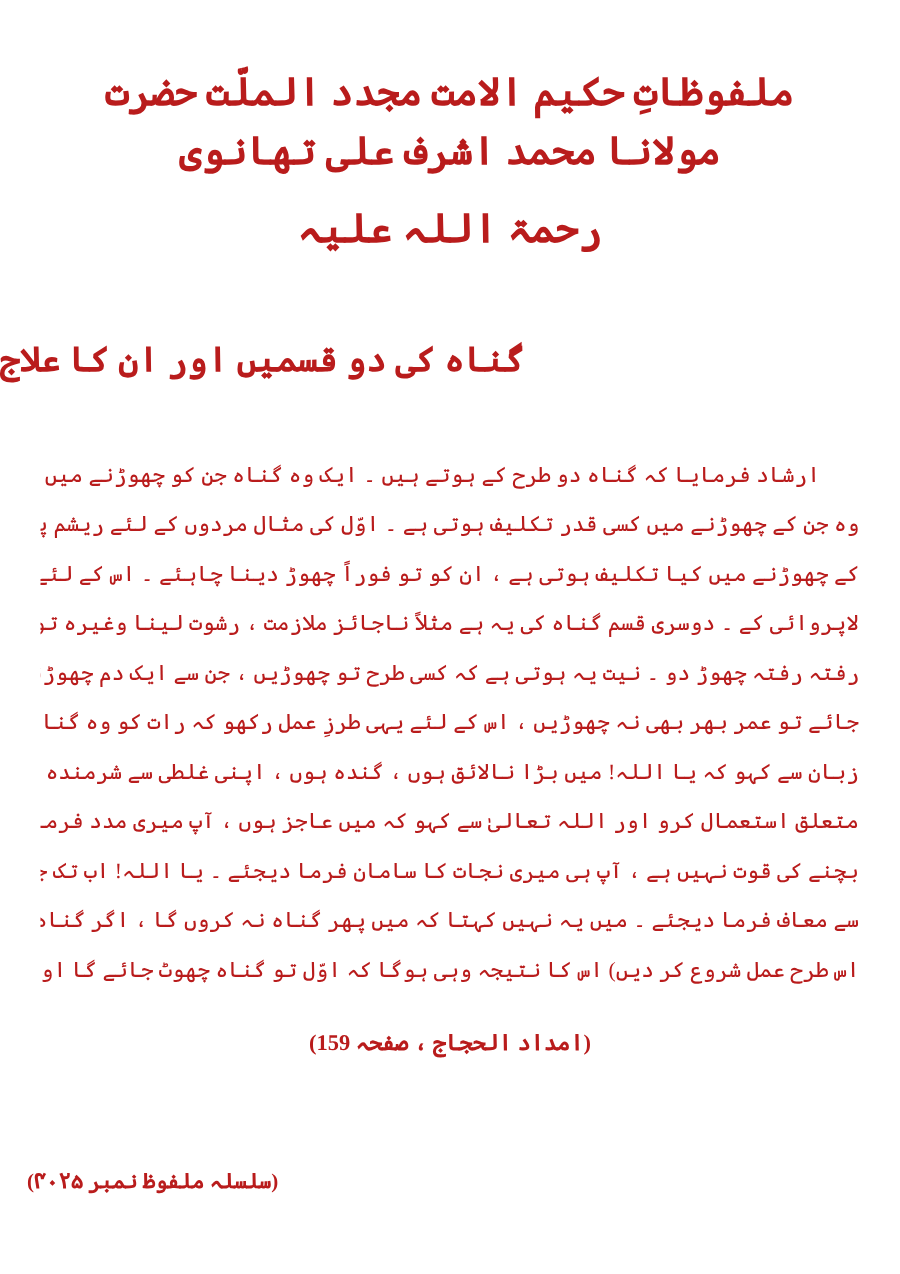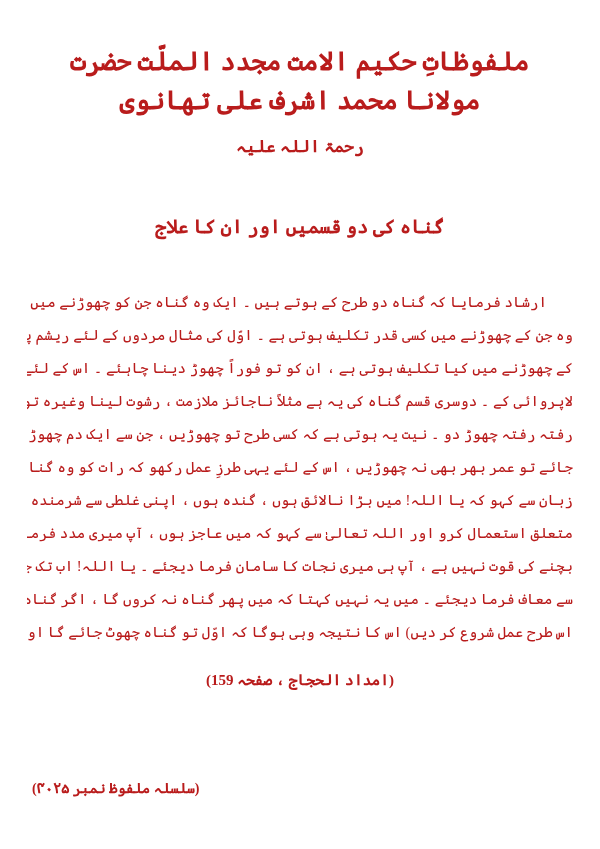--- a/index.html
+++ b/index.html
@@ -20,27 +20,27 @@
   }
   .title-line1{
     font-size:26px;
     font-weight:bold;
     line-height:1.5;
     padding:0 40px;
     letter-spacing:0.5px;
   }
   .title-line2{
     margin-top:16px;
-    font-size:17px;
+    font-size:27px;
     font-weight:bold;
   }
   .section-heading{
     margin-top:58px;
-    text-align:center;
-    font-size:19px;
+    text-align:left;
+    font-size:23px;
     font-weight:bold;
   }
   .body-text{
     margin-top:48px;
     padding:0 27px;
     font-size:14.5px;
     line-height:33px;
   }
   .body-line{
     text-align:justify;
@@ -56,21 +56,21 @@
   }
   .citation{
     margin-top:22px;
     text-align:center;
     font-size:15px;
     font-weight:bold;
   }
   .series-note{
     position:absolute;
     right:auto;
-    left:32px;
+    left:18px;
     bottom:52px;
     font-size:14px;
     font-weight:bold;
     direction:rtl;
   }
 </style>
 </head>
 <body>
 
 <div class="page">

